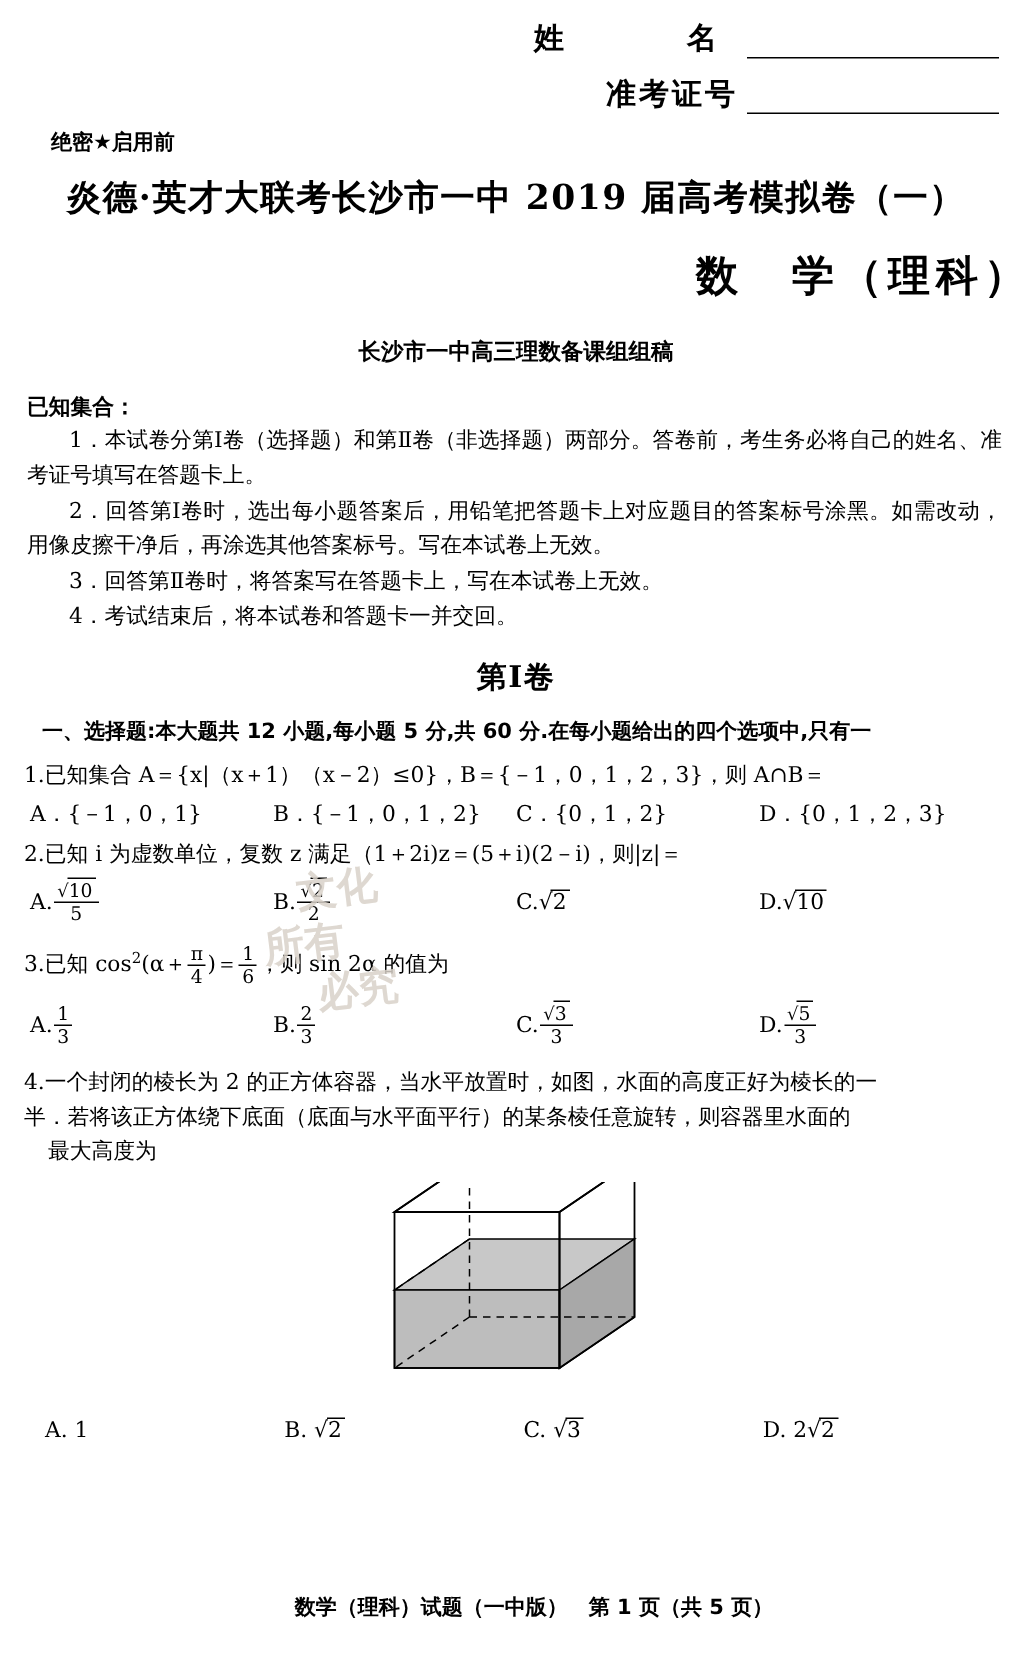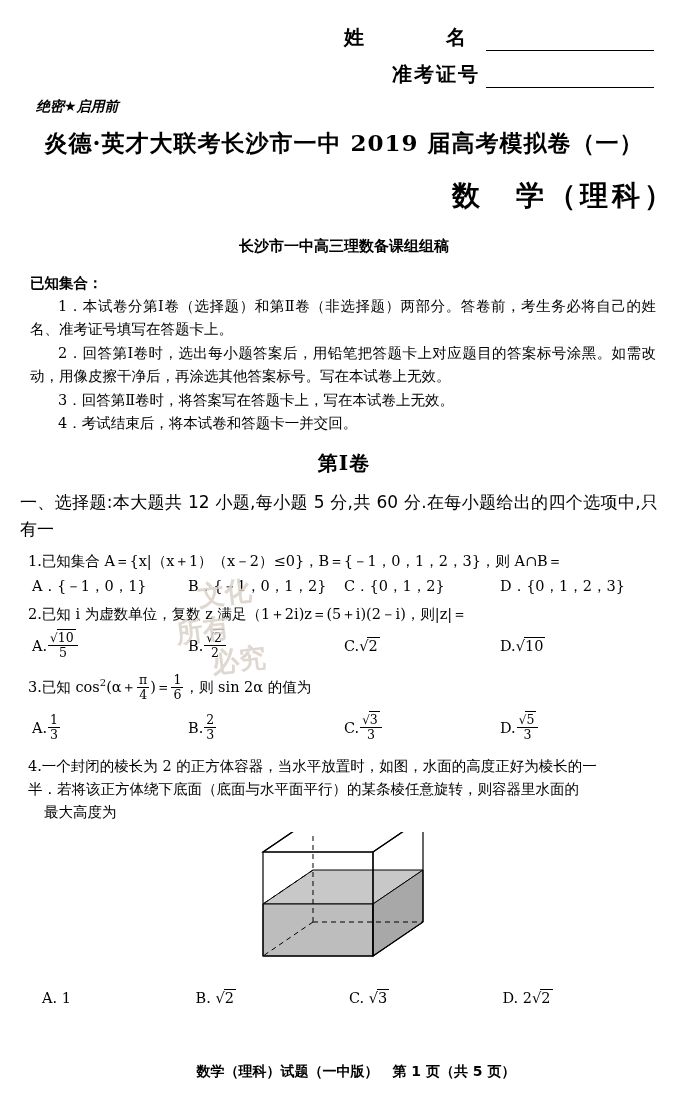--- a/index.html
+++ b/index.html
@@ -12,21 +12,21 @@
     height: 1105px;
     position: relative;
     font-family: "DejaVu Serif", "Liberation Serif", serif;
     color: #000;
     overflow: hidden;
   }
   .page {
     position: relative;
     width: 688px;
     height: 1089px;
-    padding: 12px;
+    padding: 0;
     box-sizing: border-box;
   }
 
   
   .hdr-fields {
     padding-top: 12px;
   }
   .hdr-row {
     display: flex;
     justify-content: flex-end;
@@ -49,22 +49,21 @@
     width: 168px;
     border-bottom: 1.5px solid #000;
     height: 20px;
   }
 
   
   .secret {
     font-size: 14px;
     font-weight: bold;
     font-family: "DejaVu Sans", "Liberation Sans", sans-serif;
-    margin: 6px 0 2px 24px;
-    font-style: italic;
+    margin: 6px 0 2px 34px;
   }
 
   
   .title-main {
     text-align: center;
     font-size: 23px;
     font-weight: bold;
     font-family: "DejaVu Serif", "Liberation Serif", serif;
     margin-top: 12px;
     letter-spacing: 1px;
@@ -104,24 +103,24 @@
   .juan {
     text-align: center;
     font-size: 20px;
     font-weight: bold;
     margin-top: 14px;
     letter-spacing: 1px;
   }
 
   
   .sec-head {
-    font-size: 17px;
-    font-weight: normal;
-    font-family: "DejaVu Sans", "Liberation Sans", sans-serif;
-    margin: 12px 18px 0 8px;
+    font-size: 14px;
+    font-weight: bold;
+    font-family: "DejaVu Sans", "Liberation Sans", sans-serif;
+    margin: 12px 18px 0 28px;
     line-height: 1.6;
     text-align: justify;
   }
   .sec-head .l2 {
     display: block;
     text-indent: 16px;
   }
 
   
   .q {

